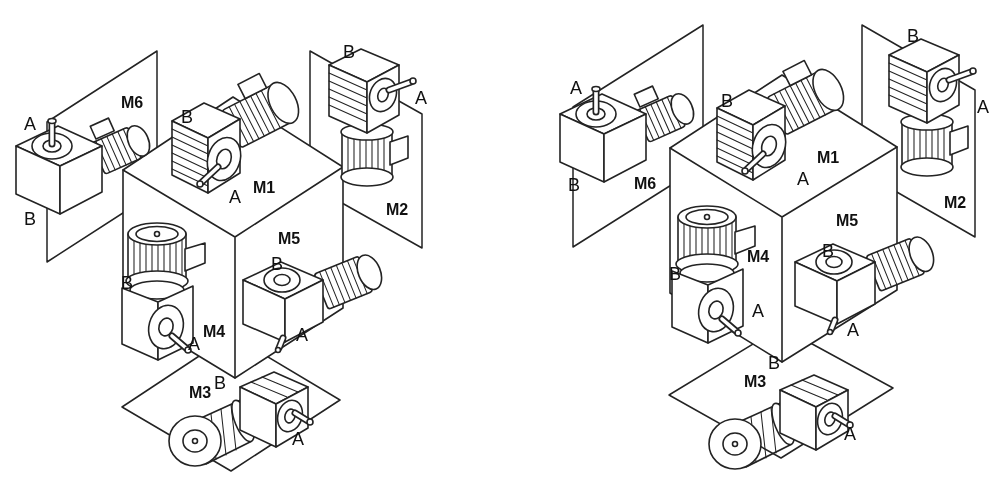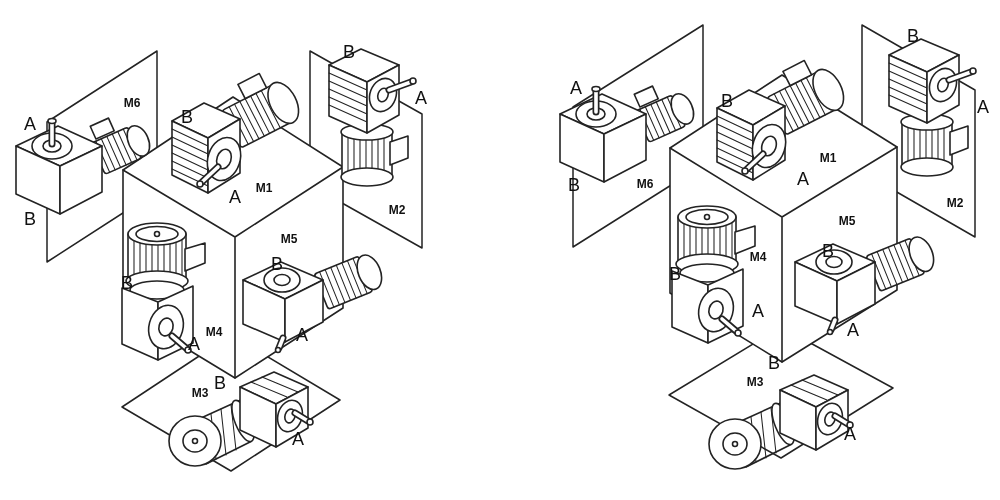--- a/index.html
+++ b/index.html
@@ -10,21 +10,21 @@
   polygon,rect,ellipse,circle,path{fill:#fff;stroke:#232323;stroke-width:1.6;
          stroke-linejoin:round;stroke-linecap:round}
   .plane{fill:#fff;stroke:#232323;stroke-width:1.5}
   .face{fill:#fff}
   .ln{fill:none}
   .thin{fill:none;stroke-width:1.05}
   .sho{fill:none;stroke-width:7}
   .shi{fill:none;stroke:#fff;stroke-width:3.6}
   
   .lbl{position:absolute;transform:translate(-50%,-50%);color:#111;white-space:nowrap;line-height:1}
-  .lbl.m{font-weight:bold;font-size:12px}
+  .lbl.m{font-weight:bold;font-size:16px}
   .lbl.s{font-weight:normal;font-size:18px}
 </style>
 </head>
 <body>
 
 <div id="stage">
 
 <svg width="1000" height="500" viewBox="0 0 1000 500">
   <defs>
 

